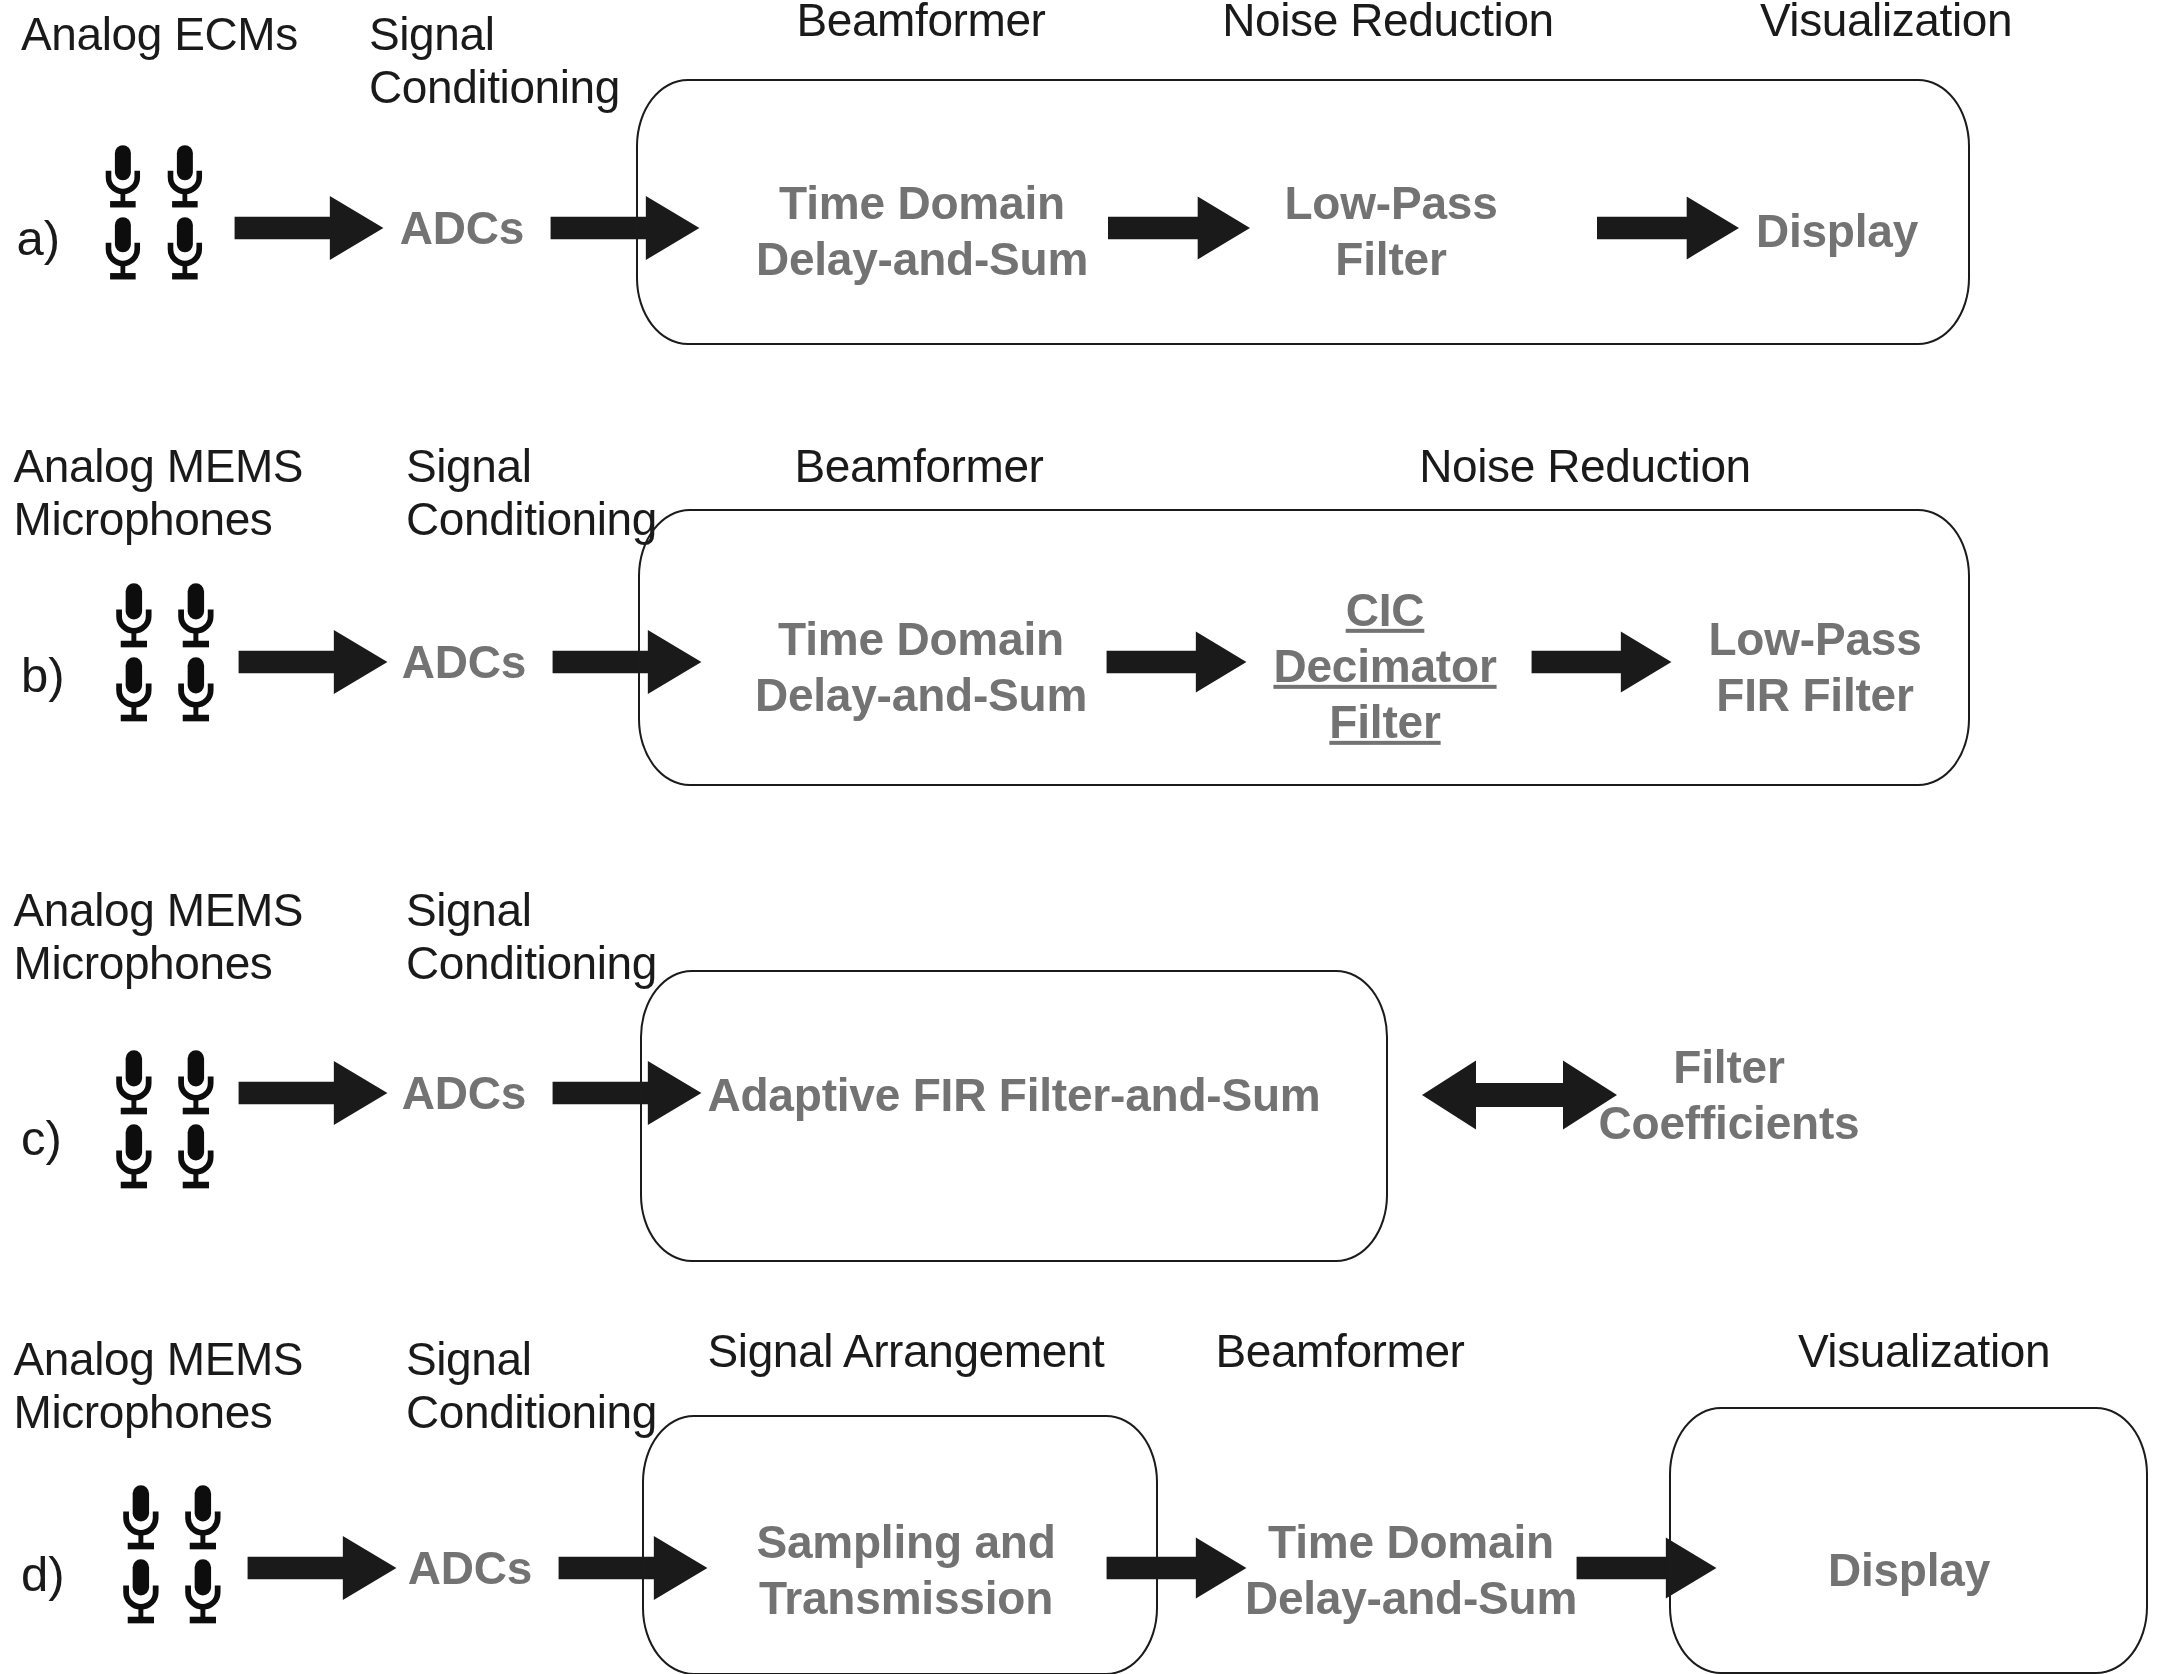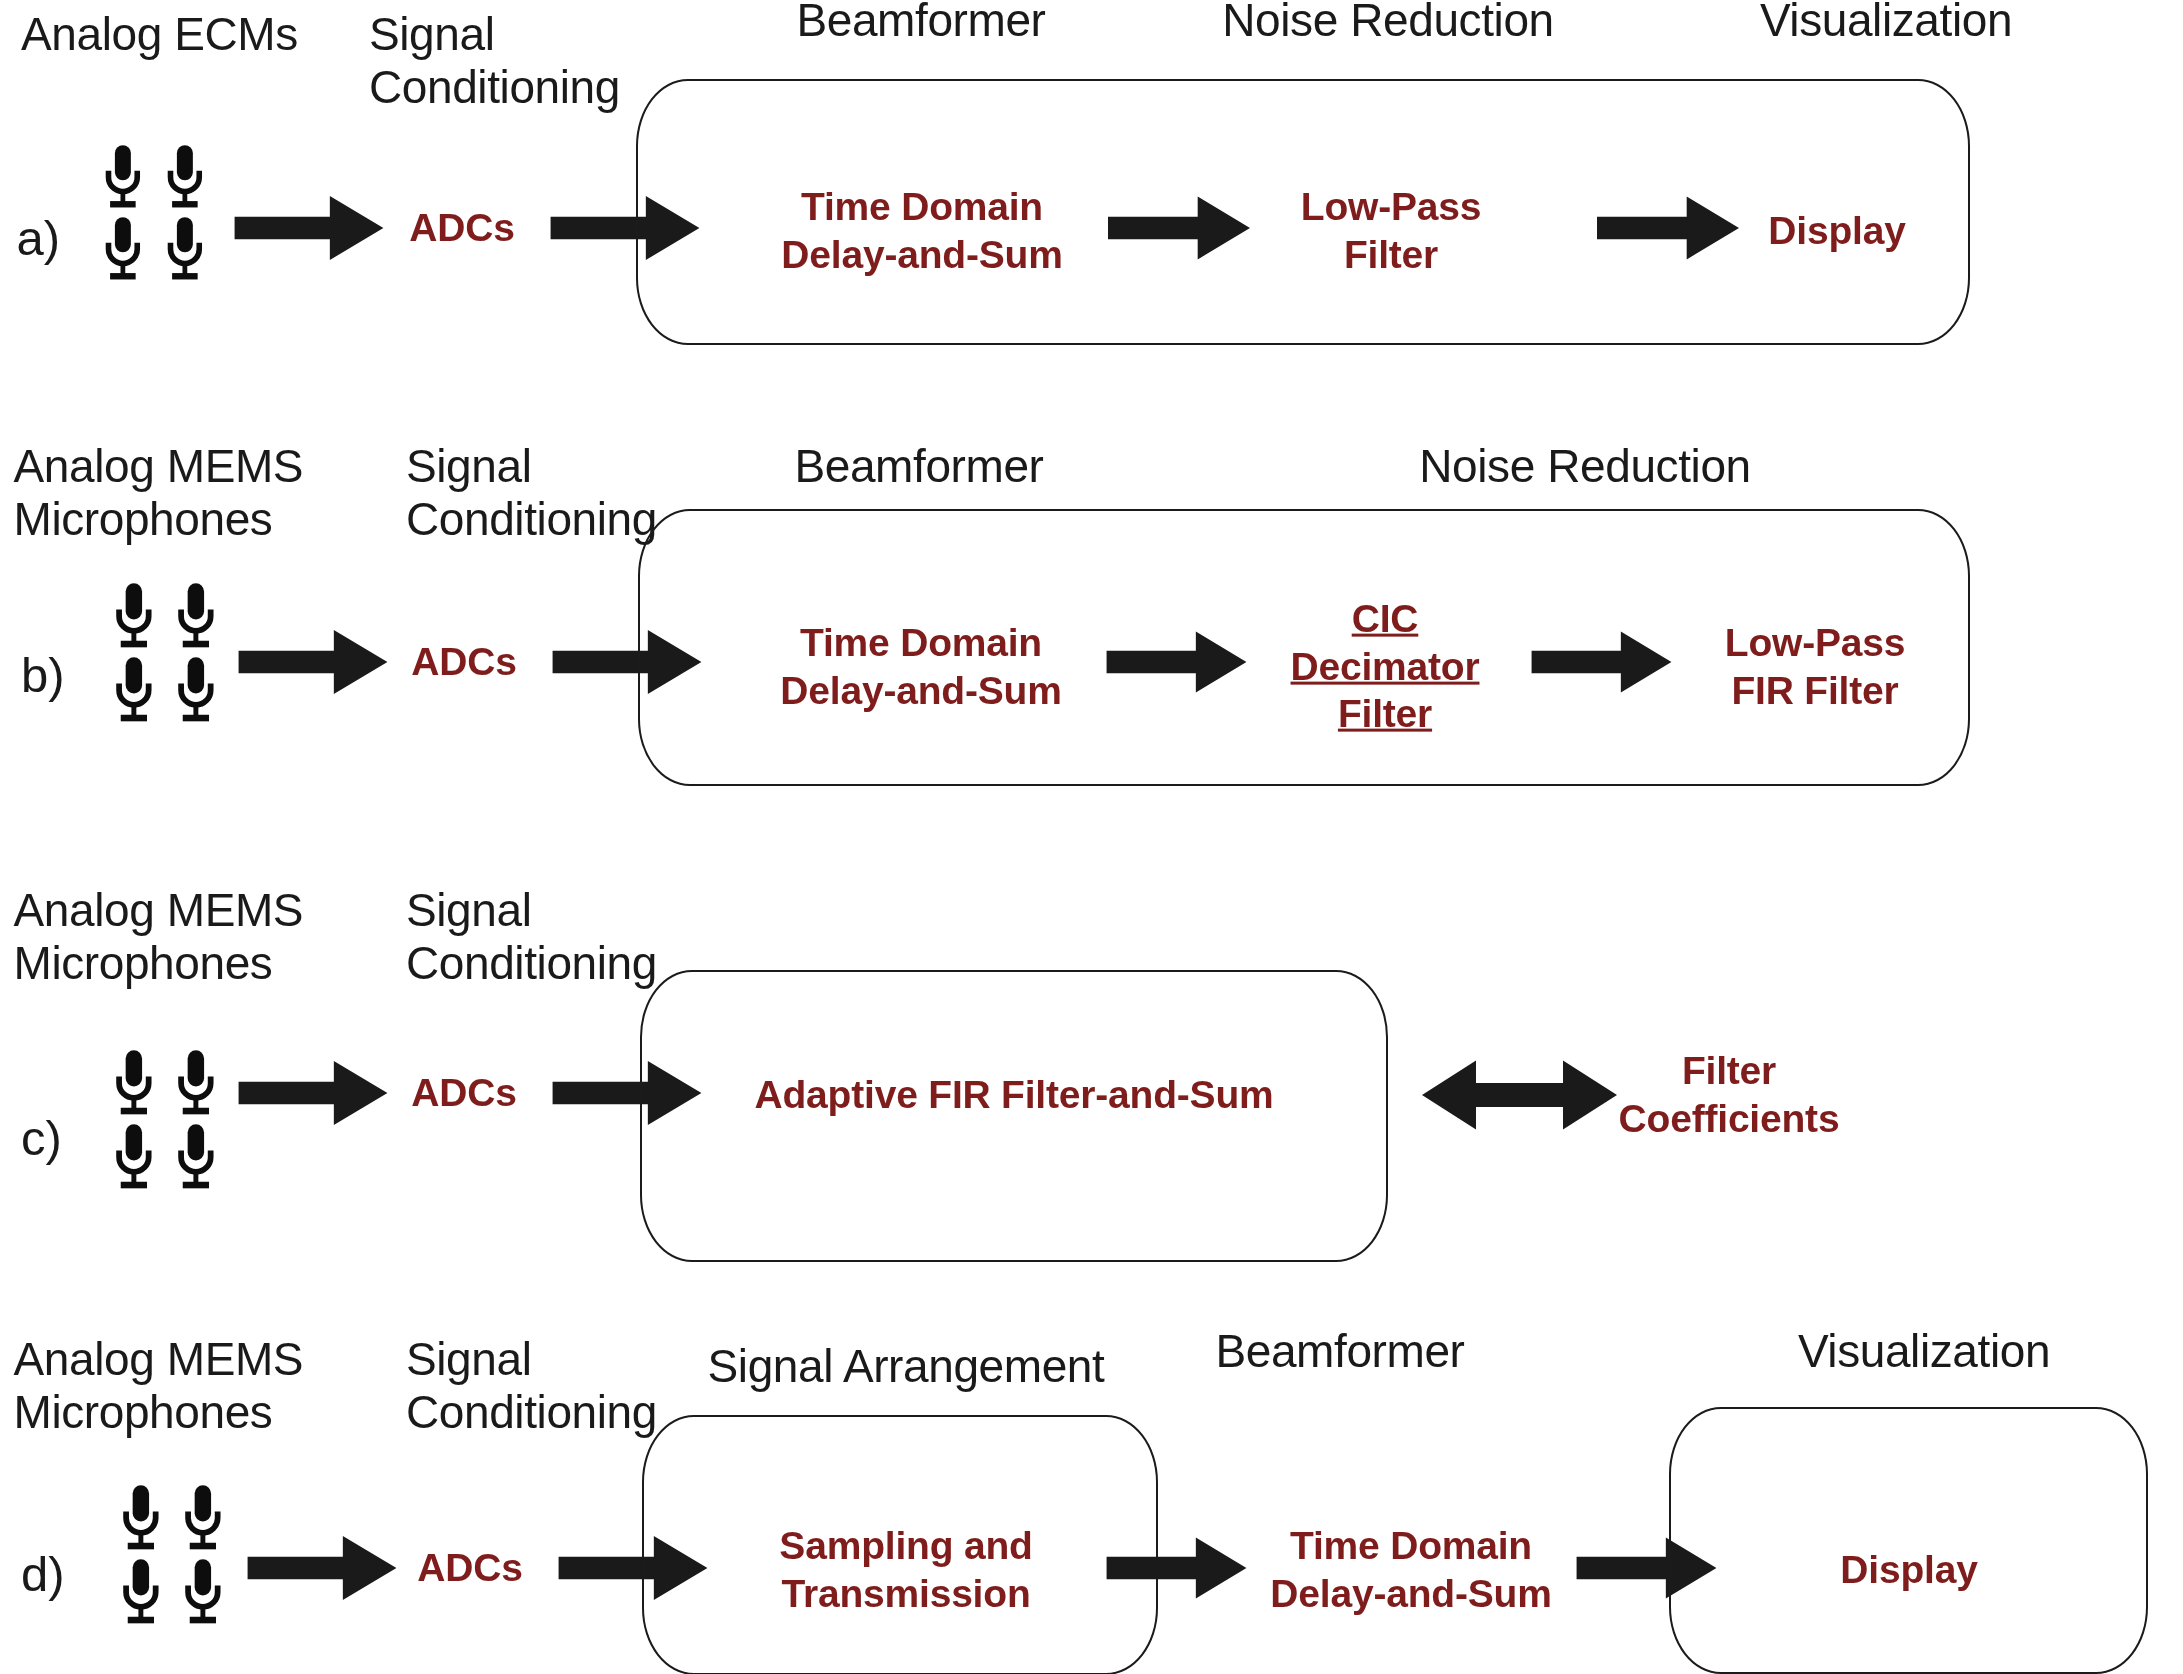--- a/index.html
+++ b/index.html
@@ -36,24 +36,24 @@
     position: absolute;
     font-size: 49px;
     font-weight: 400;
     color: #1a1a1a;
     line-height: 1;
   }
 
   
   .block-label {
     position: absolute;
-    font-size: 39px;
+    font-size: 46px;
     font-weight: bold;
     line-height: 1.22;
-    color: #7f1d1d;
+    color: #737373;
     white-space: nowrap;
     text-align: center;
     transform: translate(-50%, -50%);
     letter-spacing: -0.2px;
   }
 
   
   .container-box {
     position: absolute;
     border: 2.2px solid #1b1b1b;
@@ -292,21 +292,21 @@
 
   <div class="block-label" style="left:1729px;top:234px;">Filter<br>Coefficients</div>
 </div>
 
 <div class="row" style="top:1310px;height:365px;">
 
   <div class="caption" style="left:13.5px;top:22.5px;line-height:1.16;">Analog&nbsp;MEMS<br>Microphones</div>
 
   <div class="caption" style="left:406px;top:22.5px;line-height:1.16;">Signal<br>Conditioning</div>
 
-  <div class="caption center" style="left:906px;top:30px;">Signal Arrangement</div>
+  <div class="caption center" style="left:906px;top:15px;">Signal Arrangement</div>
   <div class="caption center" style="left:1340px;top:15px;">Beamformer</div>
   <div class="caption center" style="left:1924px;top:15px;">Visualization</div>
 
   <div class="index-label" style="left:21px;top:240px;">d)</div>
 
   <div class="mic-array" style="left:112px;top:172px;width:120px;height:146px;">
     <svg class="mic-icon" viewBox="0 0 64 88">
       <rect x="22" y="4" width="20" height="44" rx="10" fill="#0d0d0d"></rect>
       <path d="M14 36 v8 a18 18 0 0 0 36 0 v-8" fill="none" stroke="#0d0d0d" stroke-width="7"></path>
       <rect x="29" y="60" width="6" height="16" fill="#0d0d0d"></rect>

